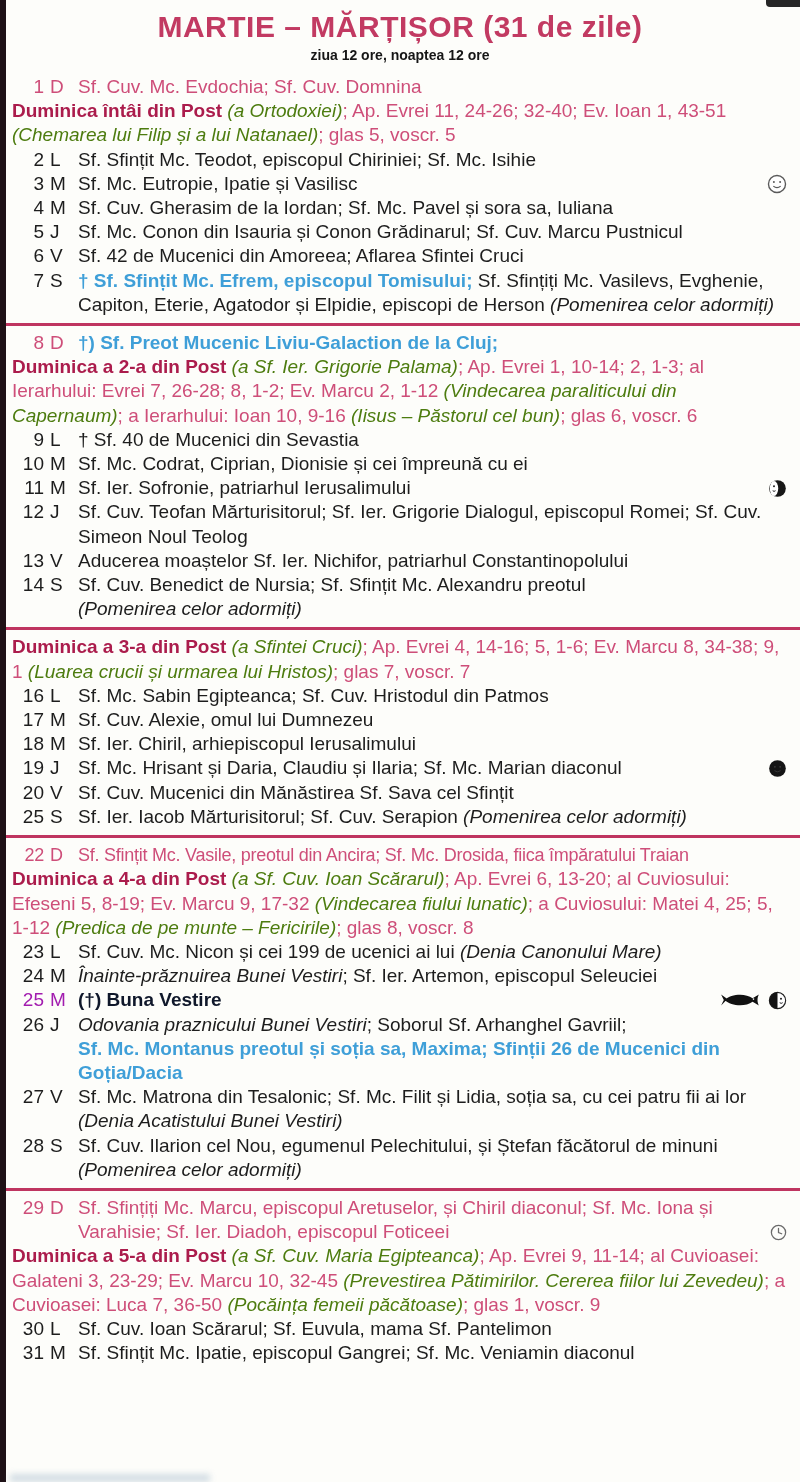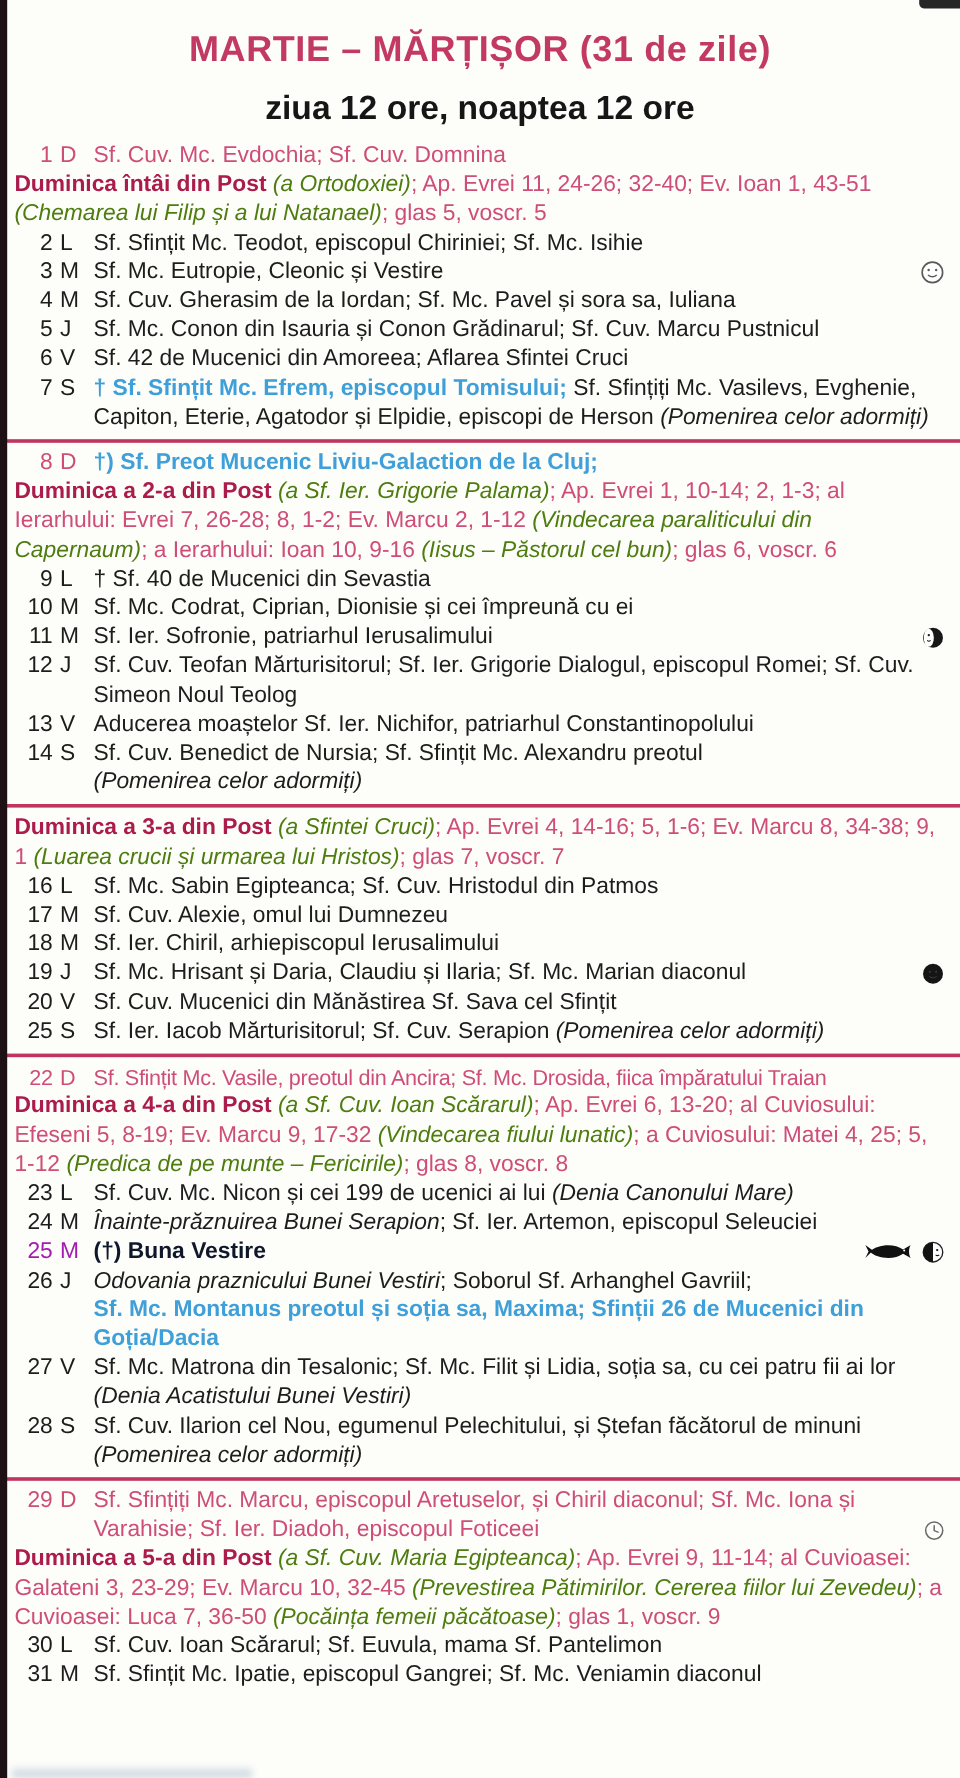--- a/index.html
+++ b/index.html
@@ -7,22 +7,22 @@
     width:800px;height:1482px;position:relative;overflow:hidden;
     background:#fdfdfa;
     font-family:"Liberation Sans",sans-serif;
     -webkit-font-smoothing:antialiased;
   }
   .edge-left{position:absolute;left:0;top:0;width:6px;height:1482px;background:#1e1116}
   .corner-tr{position:absolute;right:0;top:0;width:34px;height:7px;background:#262626;border-radius:0 0 0 4px}
   .smudge-bl{position:absolute;left:10px;bottom:0;width:200px;height:8px;background:#9fb6c9;opacity:.45;filter:blur(3px)}
 
   header{text-align:center;padding-top:10px}
-  .title{margin:15px;font-size:30px;font-weight:bold;letter-spacing:.5px;color:#c23a62}
-  .subtitle{font-size:28px;font-weight:bold;color:#161616;margin-top:3px}
+  .title{margin:0;font-size:30px;font-weight:bold;letter-spacing:.5px;color:#c23a62}
+  .subtitle{font-size:14px;font-weight:bold;color:#161616;margin-top:3px}
 
   .cal{margin:12px 10px 0 12px;font-size:19px;line-height:24.2px;color:#1d1d1d}
   .entry{position:relative;padding-left:66px;margin:0}
   .daynum{position:absolute;left:0;top:0;white-space:nowrap}
   .daynum .n{display:inline-block;width:32px;text-align:right}
   .daynum .l{margin-left:6px}
   .t-pink{color:#ce4e79}
   .t-black{color:#1d1d1d}
   .t-red{color:#a21caf}
 
@@ -51,21 +51,21 @@
 
 <header>
   <h1 class="title">MARTIE – MĂRȚIȘOR (31 de zile)</h1>
   <div class="subtitle">ziua 12 ore, noaptea 12 ore</div>
 </header>
 
 <div class="cal" id="calendar">
     <div class="entry"><span class="daynum t-pink"><span class="n">1</span><span class="l">D</span></span><span class="s-p">Sf. Cuv. Mc. Evdochia; Sf. Cuv. Domnina</span></div>
     <p class="sunday"><span class="s-pb">Duminica întâi din Post </span><span class="s-pi">(a Ortodoxiei)</span><span class="s-p">; Ap. Evrei 11, 24-26; 32-40; Ev. Ioan 1, 43-51 </span><span class="s-pi">(Chemarea lui Filip și a lui Natanael)</span><span class="s-p">; glas 5, voscr. 5</span></p>
     <div class="entry"><span class="daynum t-black"><span class="n">2</span><span class="l">L</span></span><span class="s-k">Sf. Sfințit Mc. Teodot, episcopul Chiriniei; Sf. Mc. Isihie</span></div>
-    <div class="entry"><span class="daynum t-black"><span class="n">3</span><span class="l">M</span></span><span class="s-k">Sf. Mc. Eutropie, Cleonic și Vestire</span><span class="icons" style="top: 0px;">
+    <div class="entry"><span class="daynum t-black"><span class="n">3</span><span class="l">M</span></span><span class="s-k">Sf. Mc. Eutropie, Ipatie și Vasilisc</span><span class="icons" style="top: 0px;">
         <span>
           <svg width="22" height="22" viewBox="0 0 24 24">
             <circle cx="12" cy="12" r="9.3" fill="#fff" stroke="#5a5a5a" stroke-width="1.5"></circle>
             <circle cx="8.6" cy="9.8" r="1.1" fill="#5a5a5a"></circle>
             <circle cx="15.4" cy="9.8" r="1.1" fill="#5a5a5a"></circle>
             <path d="M8 14.3q4 3.4 8 0" stroke="#5a5a5a" stroke-width="1.3" fill="none"></path>
           </svg>
         </span>
       </span></div>
     <div class="entry"><span class="daynum t-black"><span class="n">4</span><span class="l">M</span></span><span class="s-k">Sf. Cuv. Gherasim de la Iordan; Sf. Mc. Pavel și sora sa, Iuliana</span></div>
@@ -104,21 +104,21 @@
             <path d="M8.5 14.5q3.5 2.6 7 0" stroke="#3c3c3c" stroke-width="1" fill="none"></path>
           </svg>
         </span>
       </span></div>
     <div class="entry"><span class="daynum t-black"><span class="n">20</span><span class="l">V</span></span><span class="s-k">Sf. Cuv. Mucenici din Mănăstirea Sf. Sava cel Sfințit</span></div>
     <div class="entry"><span class="daynum t-black"><span class="n">25</span><span class="l">S</span></span><span class="s-k">Sf. Ier. Iacob Mărturisitorul; Sf. Cuv. Serapion </span><span class="s-ki">(Pomenirea celor adormiți)</span></div>
     <div class="sep"></div>
     <div class="entry cond"><span class="daynum t-pink"><span class="n">22</span><span class="l">D</span></span><span class="s-p">Sf. Sfințit Mc. Vasile, preotul din Ancira; Sf. Mc. Drosida, fiica împăratului Traian</span></div>
     <p class="sunday"><span class="s-pb">Duminica a 4-a din Post </span><span class="s-pi">(a Sf. Cuv. Ioan Scărarul)</span><span class="s-p">; Ap. Evrei 6, 13-20; al Cuviosului: Efeseni 5, 8-19; Ev. Marcu 9, 17-32 </span><span class="s-pi">(Vindecarea fiului lunatic)</span><span class="s-p">; a Cuviosului: Matei 4, 25; 5, 1-12 </span><span class="s-pi">(Predica de pe munte – Fericirile)</span><span class="s-p">; glas 8, voscr. 8</span></p>
     <div class="entry"><span class="daynum t-black"><span class="n">23</span><span class="l">L</span></span><span class="s-k">Sf. Cuv. Mc. Nicon și cei 199 de ucenici ai lui </span><span class="s-ki">(Denia Canonului Mare)</span></div>
-    <div class="entry"><span class="daynum t-black"><span class="n">24</span><span class="l">M</span></span><span class="s-ki">Înainte-prăznuirea Bunei Serapion</span><span class="s-k">; Sf. Ier. Artemon, episcopul Seleuciei</span></div>
+    <div class="entry"><span class="daynum t-black"><span class="n">24</span><span class="l">M</span></span><span class="s-ki">Înainte-prăznuirea Bunei Vestiri</span><span class="s-k">; Sf. Ier. Artemon, episcopul Seleuciei</span></div>
     <div class="entry"><span class="daynum t-red"><span class="n">25</span><span class="l">M</span></span><span class="s-rb">(†) Buna Vestire</span><span class="icons" style="top: 0px;">
         <span>
           <svg width="40" height="18" viewBox="0 0 44 20">
             <path d="M1 4 L8 9 L1 16 L4 10 Z M5 10 C12 3 28 2 36 8 L43 4 C41 7 41 13 43 16 L36 12 C28 18 12 17 5 10 Z" fill="#111"></path>
             <circle cx="37" cy="9" r="0.9" fill="#fff"></circle>
           </svg>
         </span>
         <span>
           <svg width="21" height="21" viewBox="0 0 24 24">
             <circle cx="12" cy="12" r="9.3" fill="#fff" stroke="#222" stroke-width="1.3"></circle>

